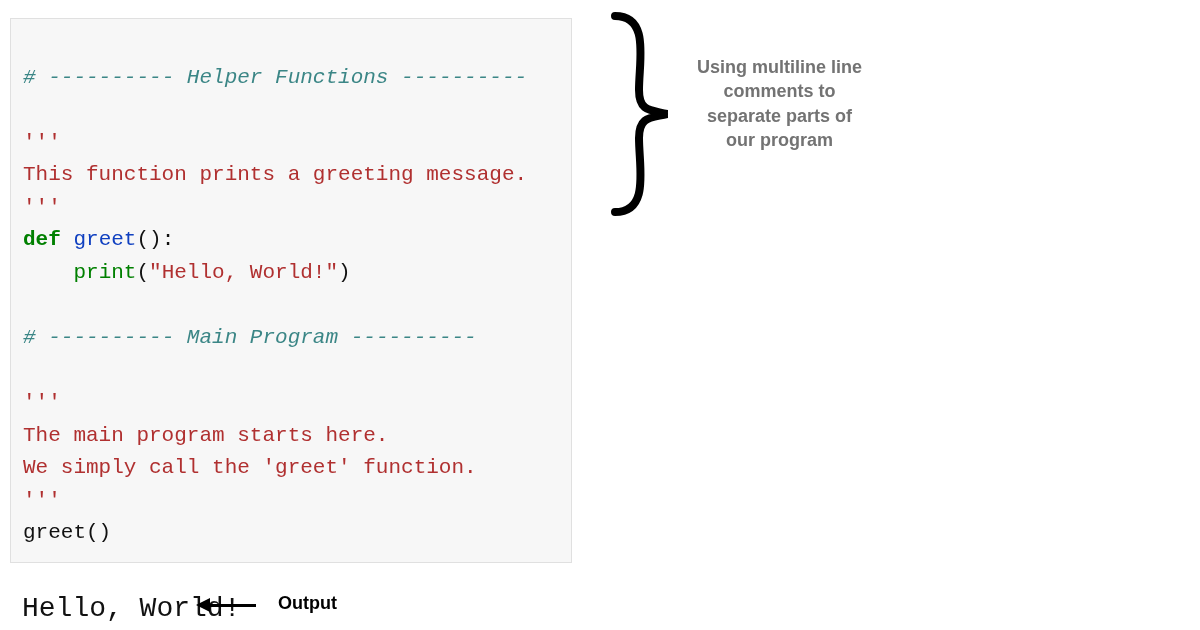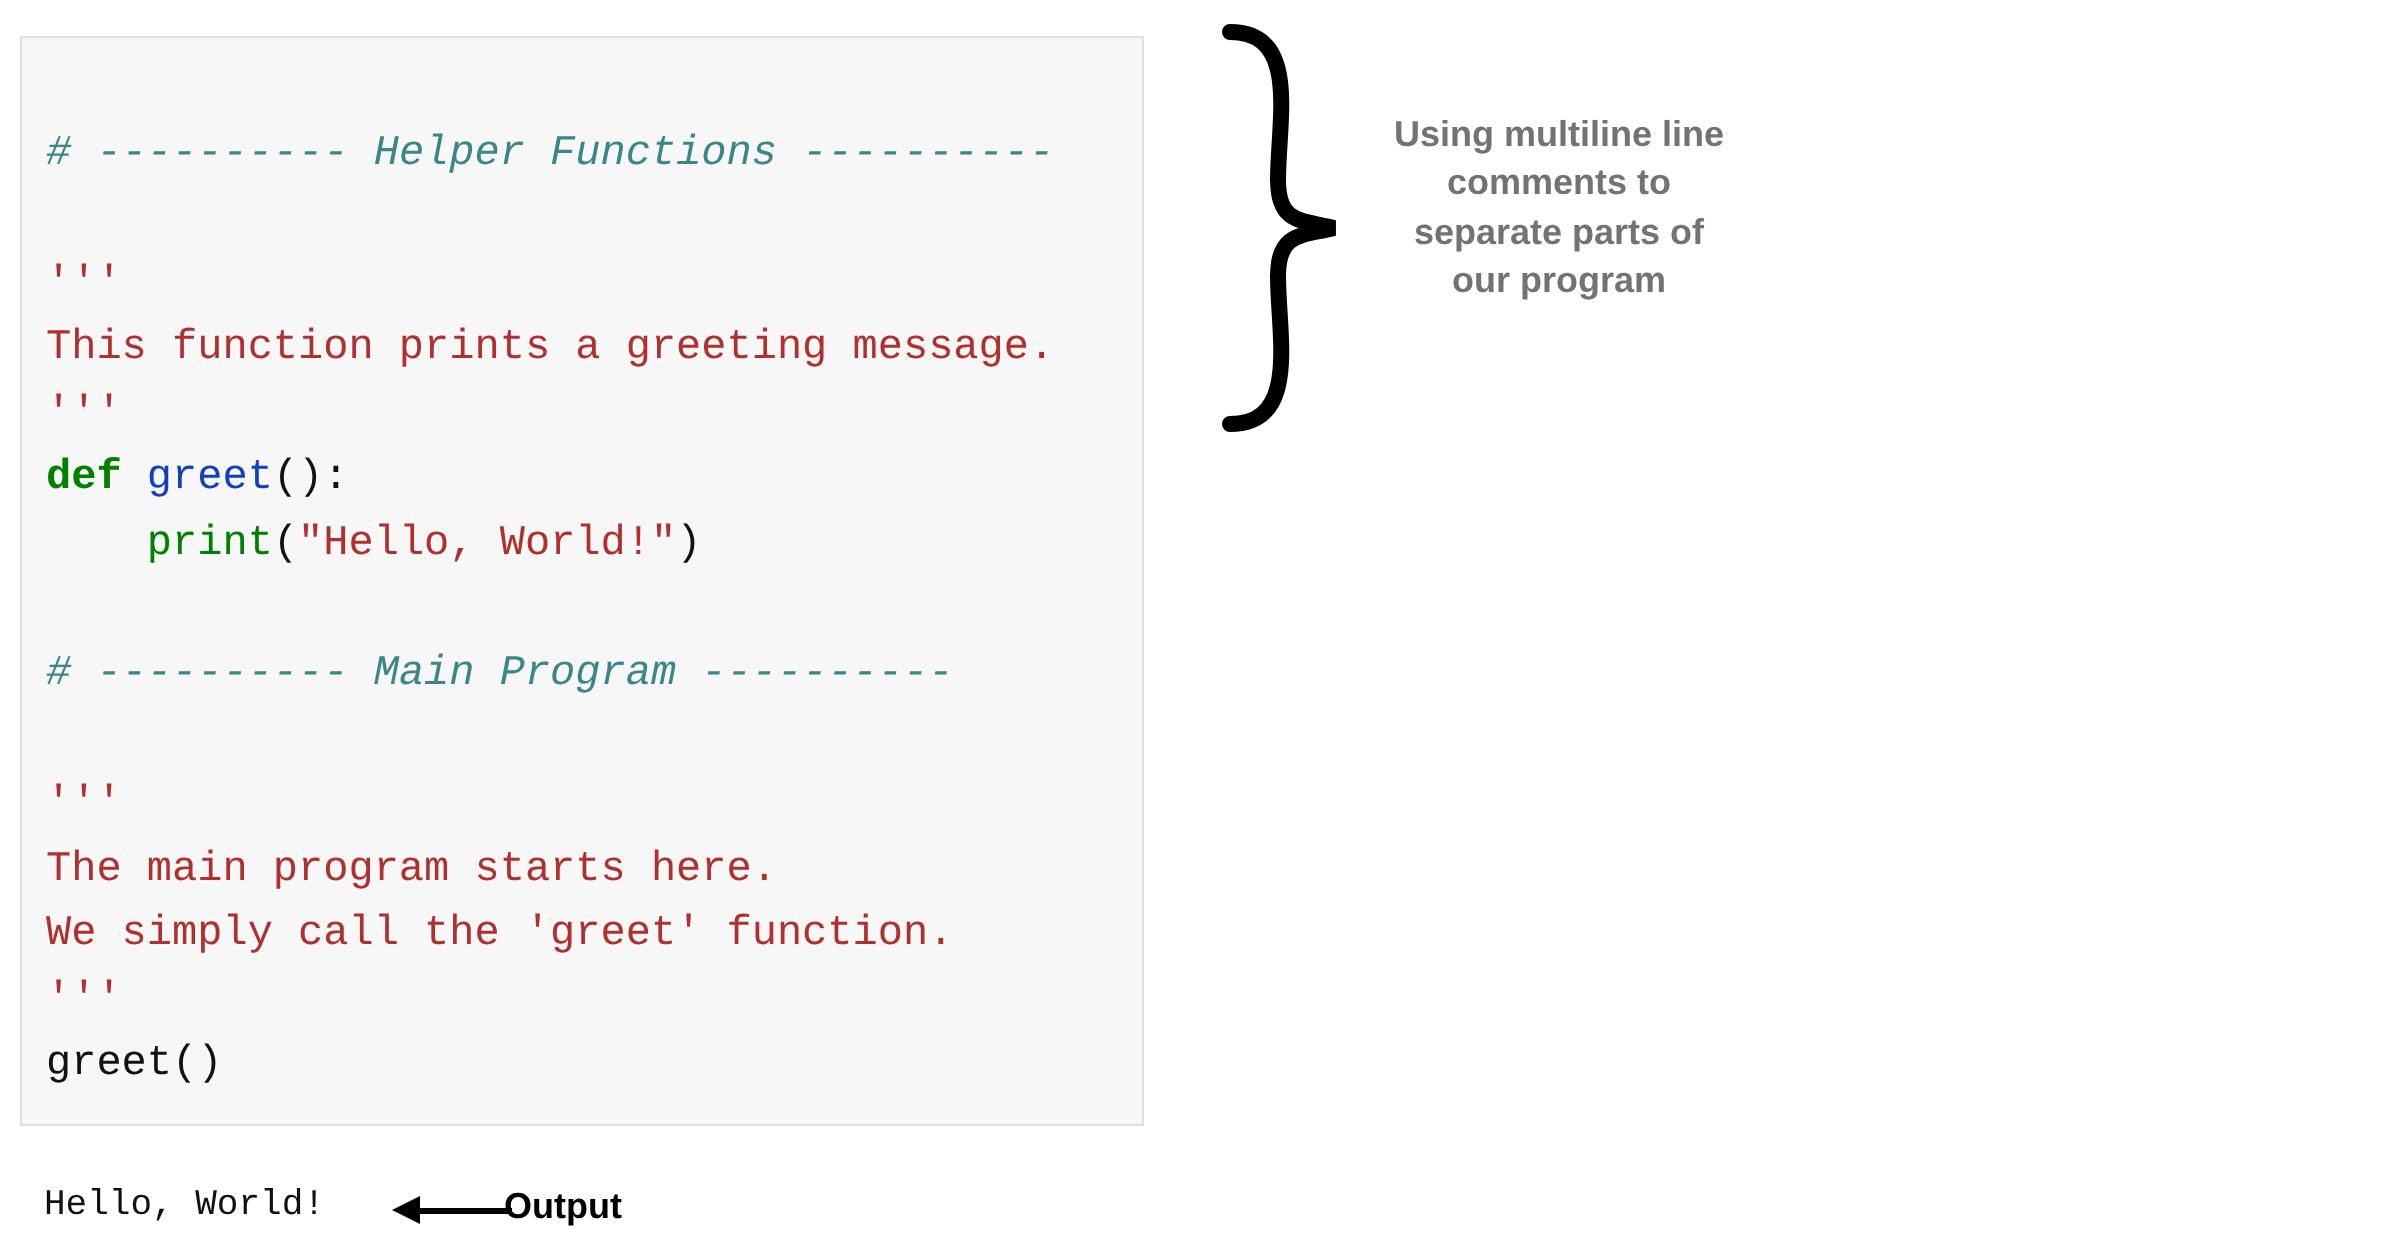--- a/index.html
+++ b/index.html
@@ -29,21 +29,21 @@
     .tok-keyword { color: #008000; font-weight: bold; }
     .tok-func    { color: #1040c0; }
     .tok-builtin { color: #008000; }
     .tok-default { color: #111; }
 
     .output-line {
       position: absolute;
       left: 22px;
       top: 593px;
       font-family: "Consolas", "Courier New", monospace;
-      font-size: 18px;
+      font-size: 28px;
       color: #111;
     }
 
     .output-arrow {
       position: absolute;
       left: 196px;
       top: 601px;
       width: 60px;
       height: 8px;
     }
@@ -59,21 +59,21 @@
       position: absolute;
       left: 0;
       top: -3px;
       width: 0; height: 0;
       border-top: 7px solid transparent;
       border-bottom: 7px solid transparent;
       border-right: 14px solid #000;
     }
     .output-label {
       position: absolute;
-      left: 252px;
+      left: 278px;
       top: 593px;
       font-weight: 700;
       font-size: 18px;
       color: #000;
     }
 
     .brace-svg {
       position: absolute;
       left: 595px;
       top: 10px;

